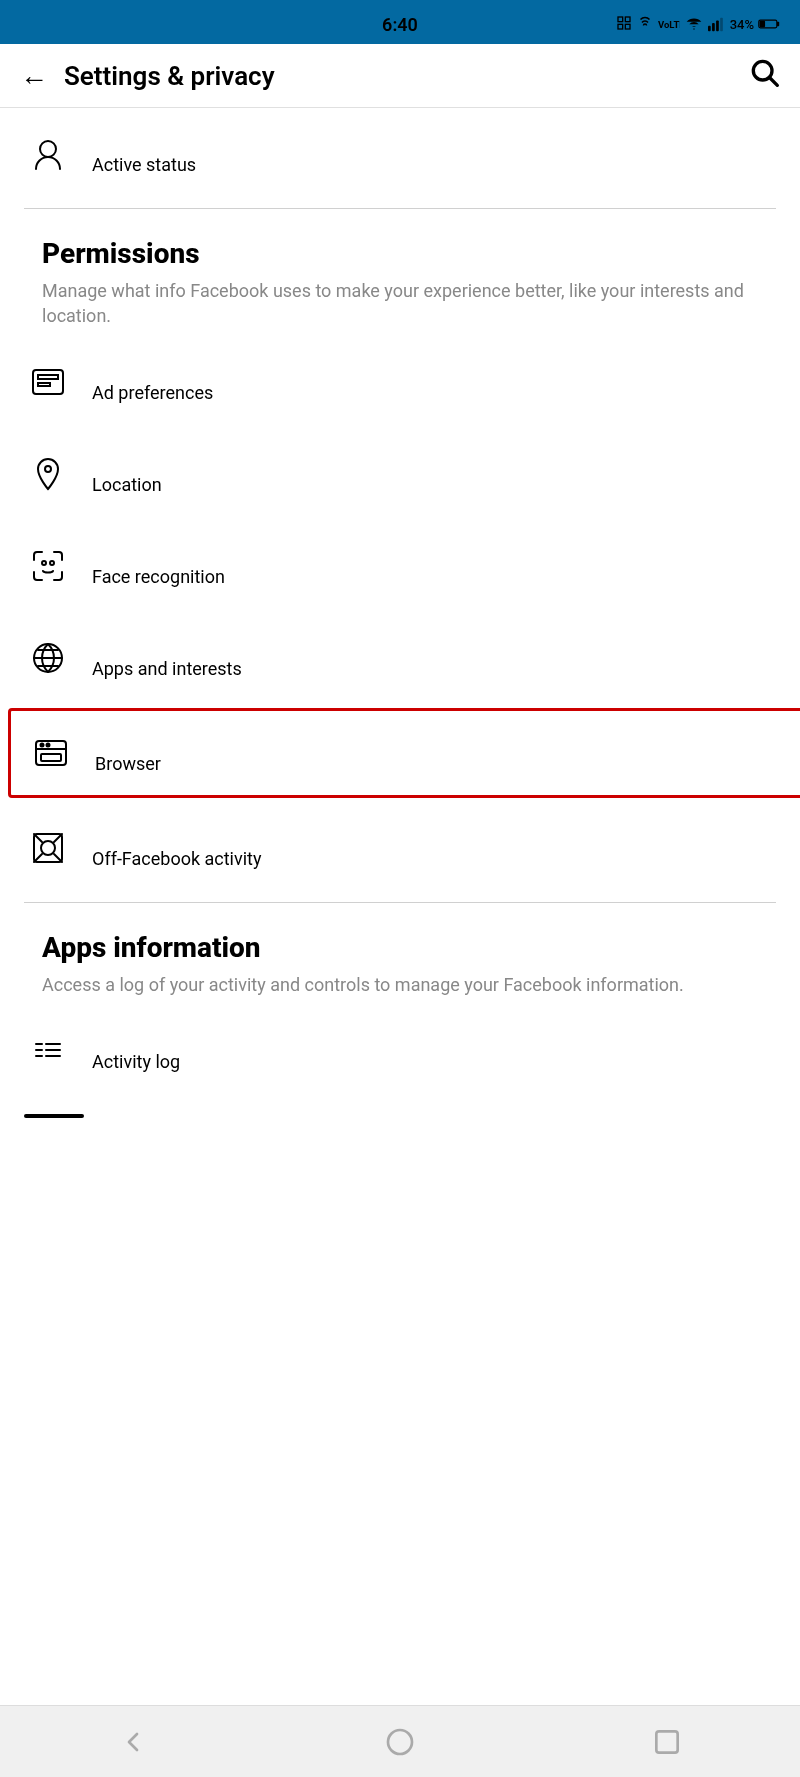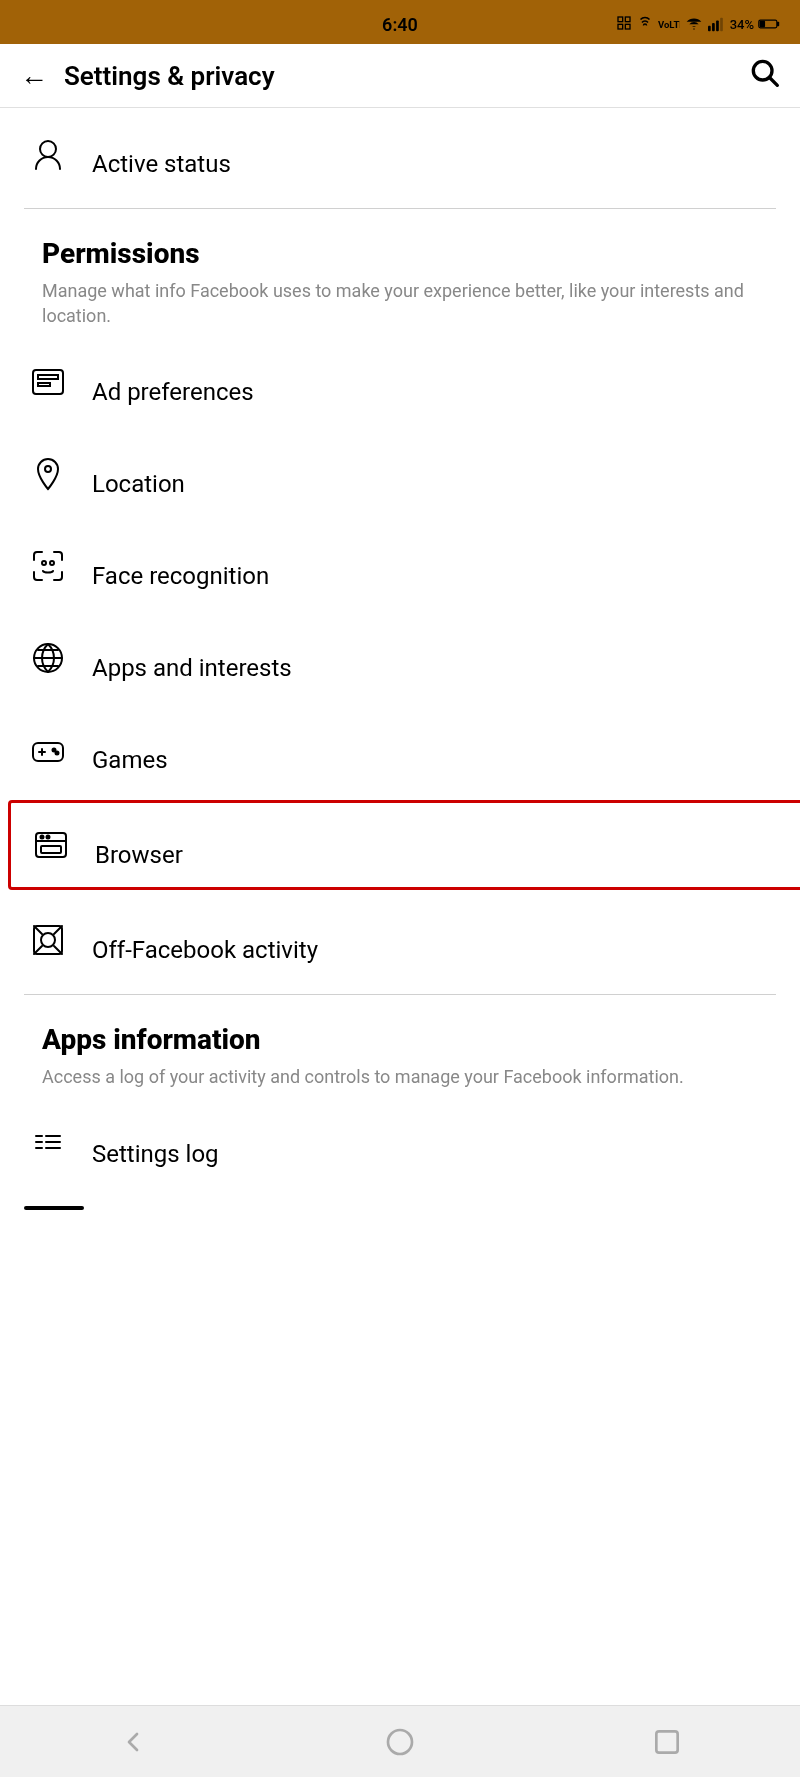--- a/index.html
+++ b/index.html
@@ -8,21 +8,21 @@
       font-family: -apple-system, BlinkMacSystemFont, 'Segoe UI', Roboto, sans-serif;
       background: #fff;
       width: 800px;
       min-height: 1777px;
       display: flex;
       flex-direction: column;
     }
 
     
     .status-bar {
-      background: #a16207;
+      background: #0369a1;
       padding: 8px 20px 4px 20px;
       display: flex;
       justify-content: center;
       align-items: center;
       height: 44px;
       position: relative;
     }
     .status-time {
       font-size: 18px;
       font-weight: 600;
@@ -106,21 +106,21 @@
       flex-shrink: 0;
       display: flex;
       align-items: center;
       justify-content: center;
     }
     .menu-item-icon svg {
       width: 40px;
       height: 40px;
     }
     .menu-item-label {
-      font-size: 24px;
+      font-size: 18px;
       color: #000;
       font-weight: 400;
       margin-top: 20px;
     }
 
     
     .divider {
       height: 1px;
       background: #d0d0d0;
       margin: 8px 24px;
@@ -296,32 +296,20 @@
     <div class="menu-item-icon">
       <svg viewBox="0 0 40 40" fill="none" stroke="#000" stroke-width="2" stroke-linecap="round">
         <circle cx="20" cy="20" r="14"></circle>
         <path d="M6 20h28M20 6c-4 4-6 9-6 14s2 10 6 14M20 6c4 4 6 9 6 14s-2 10-6 14"></path>
         <path d="M10 12h20M10 28h20"></path>
       </svg>
     </div>
     <span class="menu-item-label">Apps and interests</span>
   </div>
 
-  <div class="menu-item">
-    <div class="menu-item-icon">
-      <svg viewBox="0 0 40 40" fill="none" stroke="#000" stroke-width="2" stroke-linecap="round">
-        <rect x="5" y="13" width="30" height="18" rx="5"></rect>
-        <line x1="14" y1="19" x2="14" y2="25"></line>
-        <line x1="11" y1="22" x2="17" y2="22"></line>
-        <circle cx="26" cy="20" r="1.5" fill="#000"></circle>
-        <circle cx="29" cy="23" r="1.5" fill="#000"></circle>
-      </svg>
-    </div>
-    <span class="menu-item-label">Games</span>
-  </div>
 
 
 
   <div class="menu-item menu-item-highlighted">
     <div class="menu-item-icon">
       <svg viewBox="0 0 40 40" fill="none" stroke="#000" stroke-width="2" stroke-linecap="round">
         <rect x="5" y="8" width="30" height="24" rx="3"></rect>
         <line x1="5" y1="16" x2="35" y2="16"></line>
         <circle cx="11" cy="12" r="1.5" fill="#000"></circle>
         <circle cx="17" cy="12" r="1.5" fill="#000"></circle>
@@ -353,21 +341,21 @@
     <div class="menu-item-icon">
       <svg viewBox="0 0 40 40" fill="none" stroke="#000" stroke-width="2" stroke-linecap="round">
         <line x1="8" y1="12" x2="14" y2="12"></line>
         <line x1="8" y1="18" x2="14" y2="18"></line>
         <line x1="8" y1="24" x2="14" y2="24"></line>
         <line x1="18" y1="12" x2="32" y2="12"></line>
         <line x1="18" y1="18" x2="32" y2="18"></line>
         <line x1="18" y1="24" x2="32" y2="24"></line>
       </svg>
     </div>
-    <span class="menu-item-label">Settings log</span>
+    <span class="menu-item-label">Activity log</span>
   </div>
 
   <div style="width: 60px; height: 4px; background: #000; border-radius: 2px; margin: 16px 24px 8px 24px;"></div>
 
 </div>
 
 <div class="bottom-nav">
   <div class="nav-btn">
     <svg viewBox="0 0 24 24" fill="none" stroke="#aaa" stroke-width="2" stroke-linecap="round" stroke-linejoin="round">
       <polyline points="15 18 9 12 15 6"></polyline>

